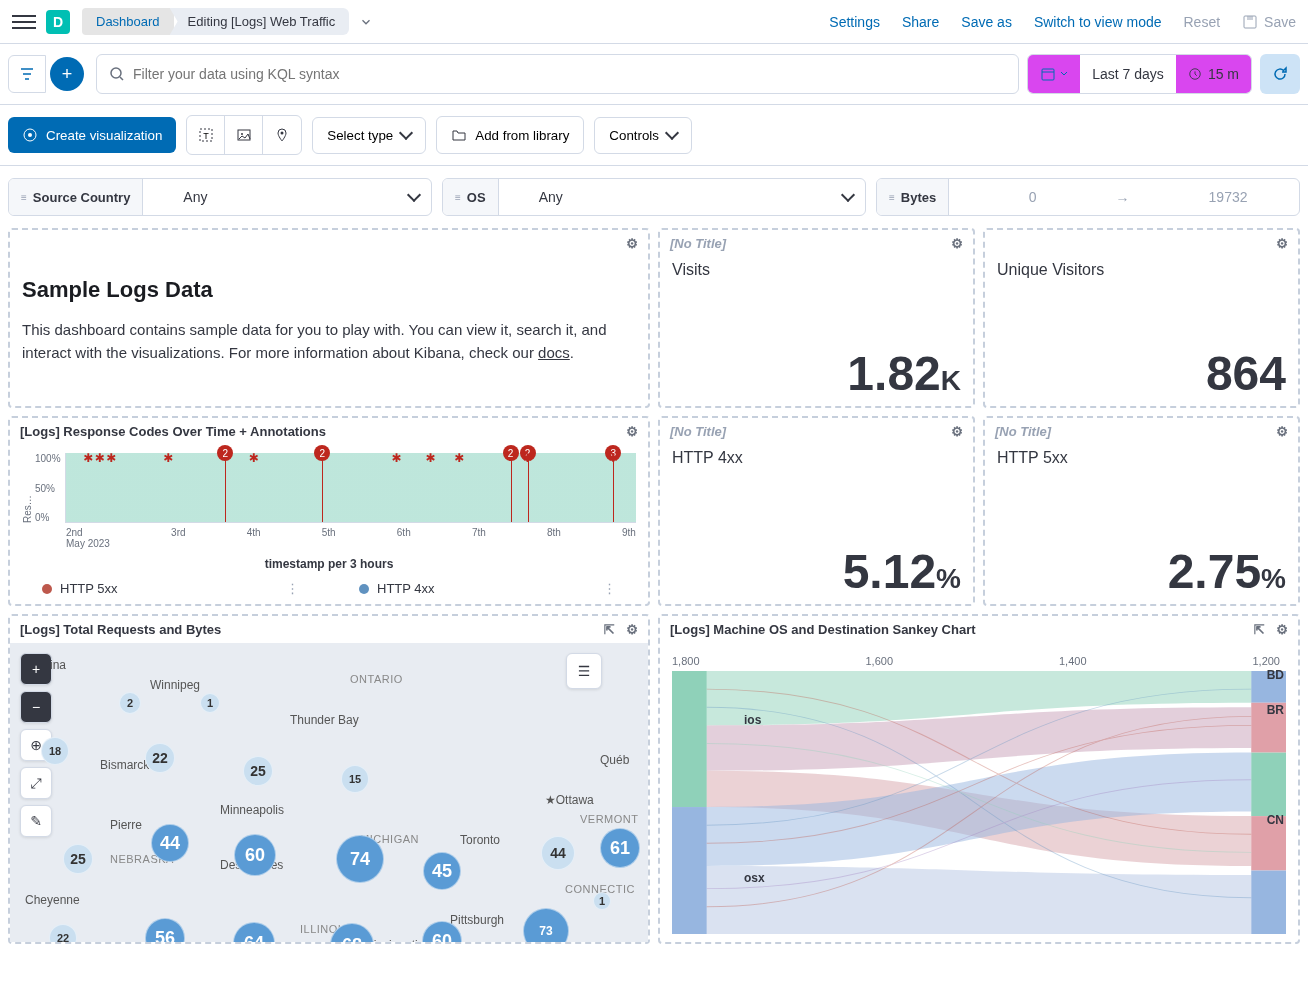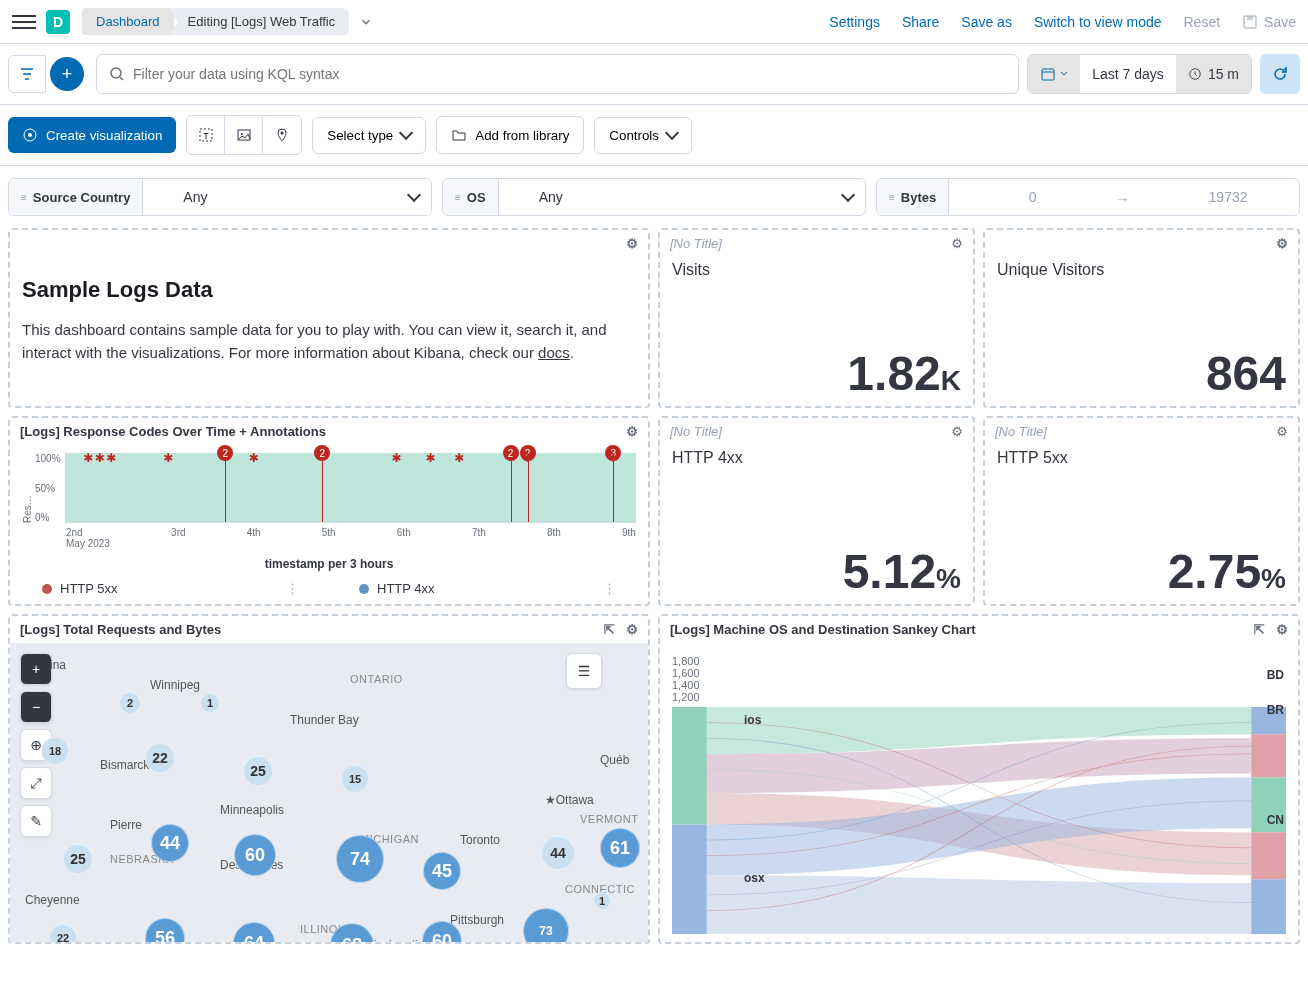--- a/index.html
+++ b/index.html
@@ -17,42 +17,42 @@
 .nav-link.muted { color: #98a2b3; }
 .nav-link.save { display: flex; align-items: center; gap: 6px; }
 
 .query-bar { display: flex; align-items: center; padding: 10px 8px; gap: 8px; border-bottom: 1px solid #d3dae6; }
 .filter-icon-box { width: 38px; height: 38px; border: 1px solid #d3dae6; border-radius: 6px 0 0 6px; display: flex; align-items: center; justify-content: center; color: #006bb4; }
 .add-filter-btn { width: 34px; height: 34px; background: #006bb4; border-radius: 50%; display: flex; align-items: center; justify-content: center; color: #fff; font-size: 18px; cursor: pointer; margin-left: -4px; margin-right: 4px; }
 .search-box { flex: 1; display: flex; align-items: center; border: 1px solid #d3dae6; border-radius: 6px; padding: 0 12px; height: 40px; }
 .search-box input { border: none; outline: none; flex: 1; font-size: 14px; margin-left: 8px; }
 .date-picker { display: flex; border: 1px solid #d3dae6; border-radius: 6px; overflow: hidden; height: 40px; }
 .date-seg { display: flex; align-items: center; padding: 0 12px; }
-.date-seg.icon { background: #e5e5e5; }
+.date-seg.icon { background: #d946ef; }
 .date-seg.val { white-space: nowrap; }
 .refresh-btn { width: 40px; height: 40px; background: #cde3f6; border-radius: 6px; display: flex; align-items: center; justify-content: center; color: #006bb4; cursor: pointer; }
 
 .toolbar { display: flex; align-items: center; padding: 10px 8px; gap: 10px; border-bottom: 1px solid #d3dae6; }
 .btn-primary { background: #006bb4; color: #fff; border: none; border-radius: 6px; padding: 10px 14px; font-weight: 500; display: flex; align-items: center; gap: 8px; cursor: pointer; }
 .btn-outline { background: #fff; border: 1px solid #d3dae6; border-radius: 6px; padding: 10px 14px; display: flex; align-items: center; gap: 8px; cursor: pointer; }
 .icon-group { display: flex; border: 1px solid #d3dae6; border-radius: 6px; overflow: hidden; }
 .icon-group .ib { width: 38px; height: 38px; display: flex; align-items: center; justify-content: center; border-right: 1px solid #d3dae6; cursor: pointer; }
 .icon-group .ib:last-child { border-right: none; }
 
 .controls-row { display: flex; gap: 10px; padding: 12px 8px; }
 .control-widget { flex: 1; display: flex; border: 1px solid #d3dae6; border-radius: 6px; overflow: hidden; gap: 28px; }
 .cw-label { background: #f5f7fa; padding: 10px 12px; font-weight: 600; font-size: 13px; border-right: 1px solid #d3dae6; display: flex; align-items: center; gap: 6px; }
 .cw-label::before { content: "≡"; color: #98a2b3; font-size: 10px; }
 .cw-value { flex: 1; padding: 10px 12px; display: flex; align-items: center; justify-content: space-between; }
 .cw-value.range { justify-content: space-around; color: #98a2b3; }
 
 .grid { display: grid; grid-template-columns: 1fr 1fr 1fr 1fr; gap: 8px; padding: 0 8px; }
 .panel { border: 2px dashed #c6cfdc; border-radius: 4px; background: #fff; display: flex; flex-direction: column; position: relative; }
 .panel-header { display: flex; align-items: center; justify-content: space-between; padding: 6px 10px; font-size: 13px; font-weight: 600; color: #343741; }
-.panel-header.no-title { color: #98a2b3; font-style: italic; font-weight: 400; text-align: center; }
+.panel-header.no-title { color: #98a2b3; font-style: italic; font-weight: 700; text-align: center; }
 .gear { color: #69707d; cursor: pointer; font-style: normal; }
 .panel-body { flex: 1; padding: 8px 12px; display: flex; flex-direction: column; position: relative; overflow: hidden; }
 
 .span-2 { grid-column: span 2; }
 
 .intro-title { font-size: 22px; color: #1a1c21; margin: 12px 0 16px 0; }
 .intro-text { font-size: 15px; line-height: 1.5; color: #343741; }
 .intro-text a { color: #343741; text-decoration: underline; }
 
 .metric-panel .panel-body { padding-top: 4px; }
@@ -82,21 +82,21 @@
 .city-label { position: absolute; font-size: 12px; color: #555; }
 .map-ctrl { position: absolute; left: 10px; display: flex; flex-direction: column; gap: 6px; }
 .map-ctrl.top { top: 10px; }
 .mc-btn { width: 32px; height: 32px; background: #fff; border: 1px solid #d3dae6; border-radius: 6px; display: flex; align-items: center; justify-content: center; cursor: pointer; box-shadow: 0 1px 3px rgba(0,0,0,.1); }
 .mc-btn.dark { background: #343741; color: #fff; }
 .map-bubble { position: absolute; background: #5a9bd5; color: #fff; border-radius: 50%; display: flex; align-items: center; justify-content: center; font-weight: 600; border: 1px solid rgba(255,255,255,.5); transform: translate(-50%, -50%); }
 .map-bubble.small { background: #cadff0; color: #333; }
 .layers-btn { position: absolute; top: 10px; right: 46px; width: 36px; height: 36px; background: #fff; border: 1px solid #d3dae6; border-radius: 6px; display: flex; align-items: center; justify-content: center; box-shadow: 0 1px 3px rgba(0,0,0,.1); }
 
 .sankey-body { position: relative; height: 300px; display: flex; }
-.sankey-yaxis { display: flex; flex-direction: column; justify-content: space-between; font-size: 11px; color: #69707d; padding: 4px 6px 4px 0; }
+.sankey-yaxis { display: flex; flex-direction: row; justify-content: space-between; font-size: 11px; color: #69707d; padding: 4px 6px 4px 0; }
 .sankey-svg { flex: 1; }
 .sankey-dest-label { position: absolute; right: 14px; font-size: 12px; font-weight: 600; }
 .sankey-src-label { position: absolute; left: 84px; font-size: 12px; font-weight: 600; }
 
 .chevron-down::after { content: ""; display: inline-block; width: 8px; height: 8px; border-right: 2px solid #343741; border-bottom: 2px solid #343741; transform: rotate(45deg); margin-bottom: 2px;}
 svg { display: block; }
 </style>
 </head>
 <body>
 

